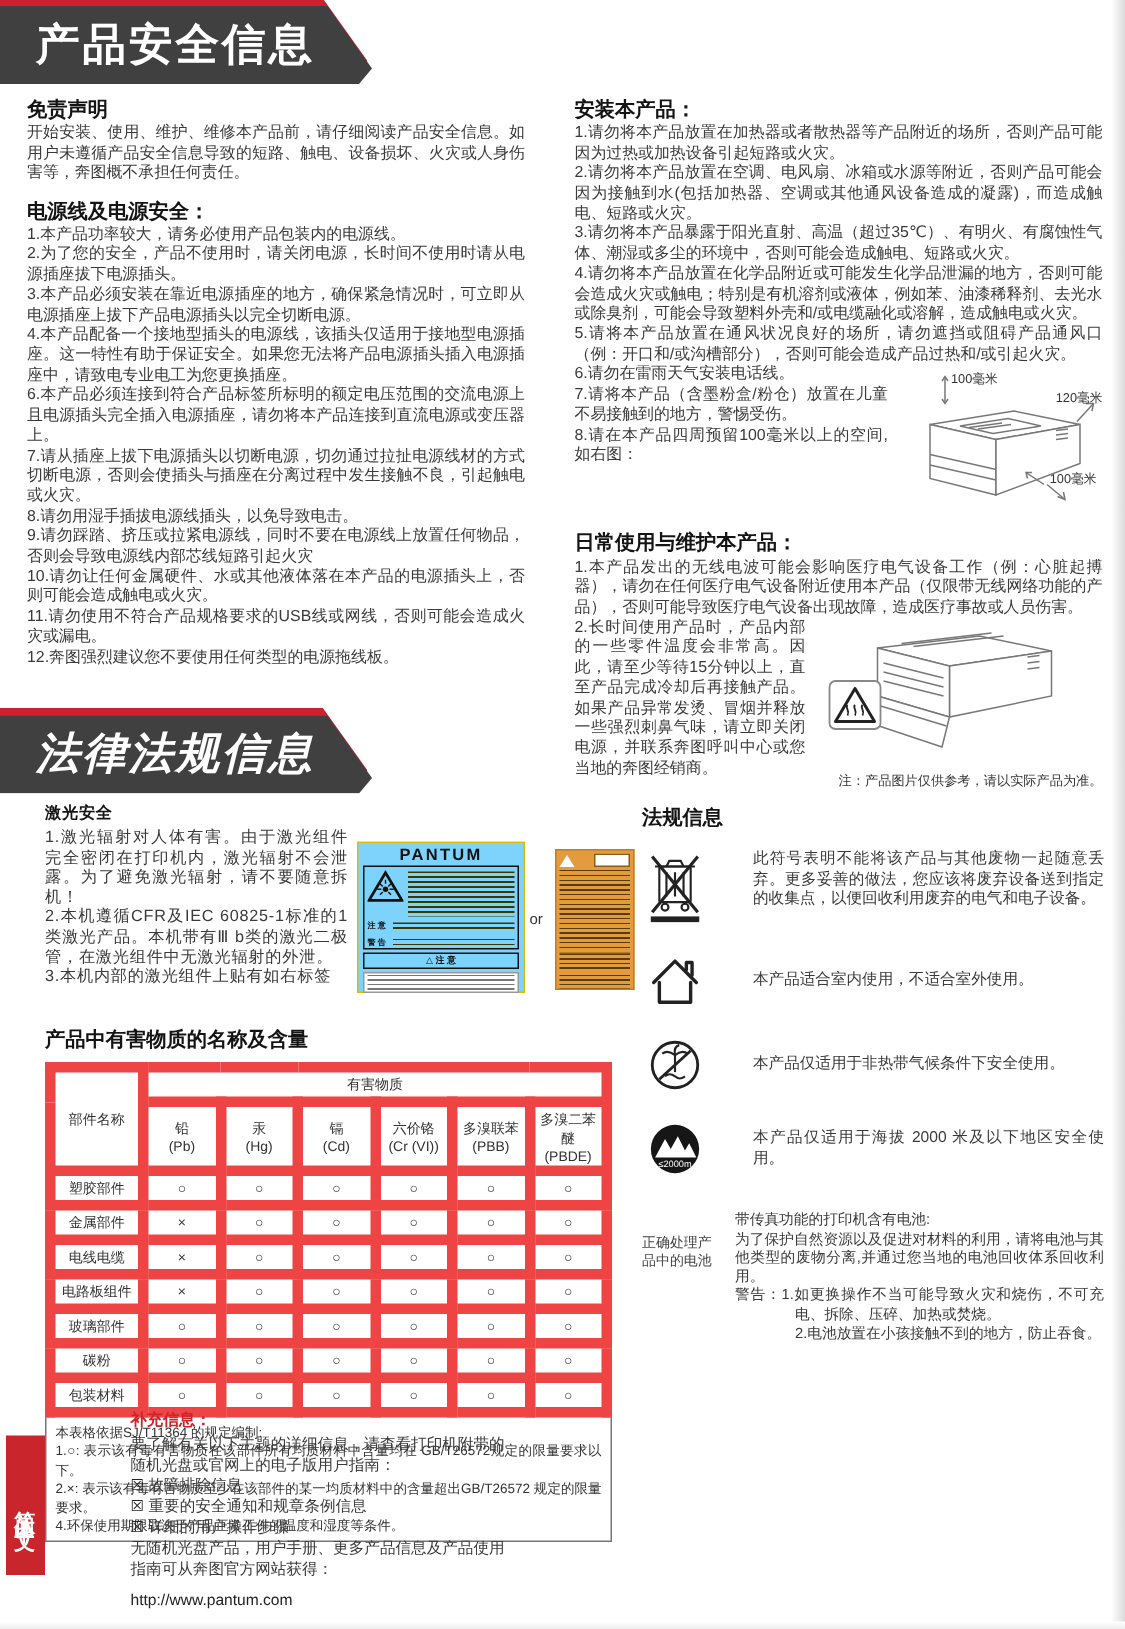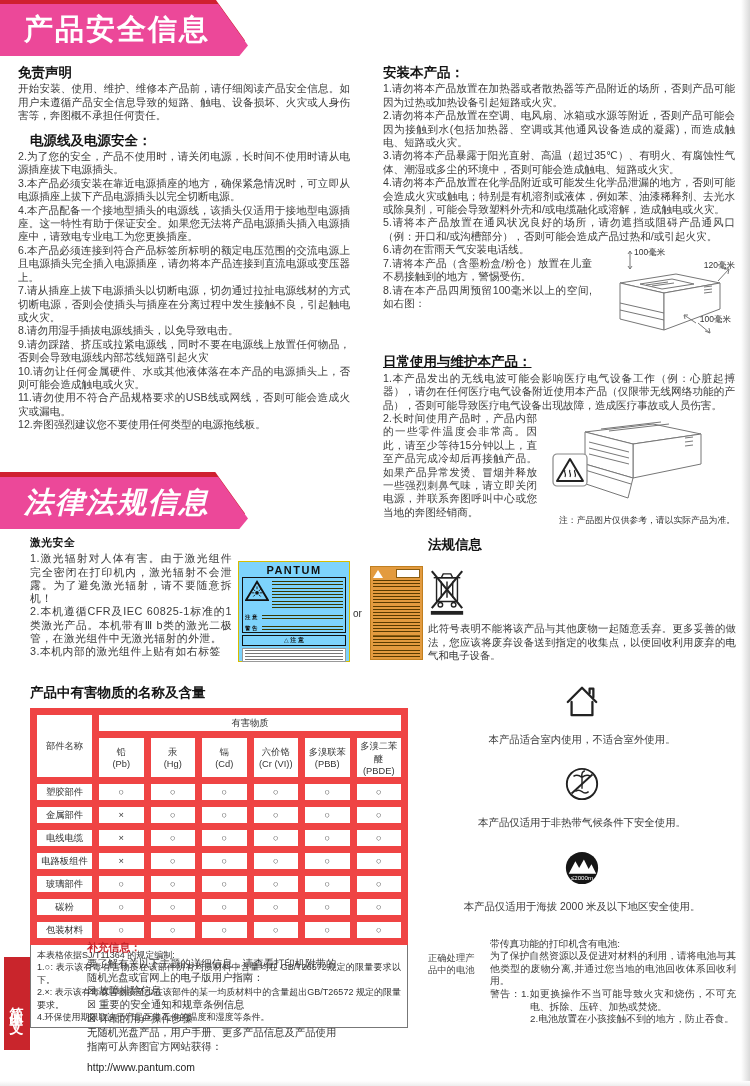--- a/index.html
+++ b/index.html
@@ -5,32 +5,32 @@
   html,body{margin:0;padding:0;background:#fff;}
   .page{position:relative;width:750px;height:1086px;background:#fff;overflow:hidden;
         font-family:"Liberation Sans","DejaVu Sans",sans-serif;color:#3a3a3a;}
   .edge-r{position:absolute;top:0;right:0;width:9px;height:100%;background:linear-gradient(to right,#fff,#dadada);}
   .edge-b{position:absolute;bottom:0;left:0;width:100%;height:5px;background:linear-gradient(#fff,#ededed);}
 
   
   .banner{position:absolute;left:0;width:248px;height:52px;}
   .banner .shape{position:absolute;inset:0;clip-path:polygon(0 0,88% 0,100% 80%,96.5% 100%,0 100%);}
   .banner .red{background:#cf2030;transform:translate(-3px,-5px);}
-  .banner .blk{background:#ec4899;display:flex;align-items:center;padding-left:24px;box-sizing:border-box;
+  .banner .blk{background:#404040;display:flex;align-items:center;padding-left:24px;box-sizing:border-box;
                color:#fff;font-size:29px;font-weight:bold;letter-spacing:2px;white-space:nowrap;}
   .b1{top:4px;} .b2{top:477px;font-style:italic;}
 
   
   .body-txt{font-size:10.6px;line-height:13.4px;text-align:justify;}
   .head{font-size:13.5px;font-weight:bold;color:#141414;margin:0 0 3px 0;}
   p{margin:0;}
-  .gap{margin-top:11px;margin-left:12px;}
+  .gap{margin-top:11px;}
   .sec-left{position:absolute;left:18px;top:66px;width:332px;}
   .sec-right{position:absolute;left:383px;top:66px;width:352px;}
-  .clear{clear:both;text-decoration:underline;}
+  .clear{clear:both;}
 
   
   .fig{float:right;position:relative;margin:0 0 2px 8px;}
   .fig1{width:135px;height:106px;}
   .fig2{width:190px;height:118px;}
   .dim{position:absolute;font-size:8.5px;color:#333;white-space:nowrap;}
   .note{font-size:8.8px;color:#333;text-align:right;margin-top:2px;}
 
   
   .laser{position:absolute;left:30px;top:536px;width:202px;}
@@ -56,21 +56,21 @@
              box-sizing:border-box;padding:3px;box-shadow:0 0 0 1px #c07f20 inset;}
   .lbl-small .trow{display:flex;justify-content:space-between;align-items:center;margin-bottom:2px;}
   .tri-sm{width:0;height:0;border-left:5px solid transparent;border-right:5px solid transparent;border-bottom:8px solid #fff;}
   .box-sm{width:22px;height:7px;background:#fff;border:0.5px solid #8a5c10;}
   .lbl-small .flines{background:repeating-linear-gradient(#5a3c00 0 1px,transparent 1px 3.2px);height:52px;}
   .lbl-small .b1r{height:10px;margin-top:3px;background:repeating-linear-gradient(#5a3c00 0 1px,transparent 1px 3px);border-top:1px solid #8a5c10;padding-top:2px;}
   .lbl-small .b2r{height:9px;margin-top:2px;background:repeating-linear-gradient(#5a3c00 0 1px,transparent 1px 3px);}
 
   
   .regs{position:absolute;left:428px;top:536px;width:308px;}
-  .reg-row{display:flex;gap:6px;align-items:center;margin-top:20px;flex-direction:column;}
+  .reg-row{display:flex;gap:30px;align-items:center;margin-top:20px;}
   .reg-row.first{margin-top:12px;align-items:flex-start;}
   .reg-ic{flex:0 0 44px;display:flex;justify-content:center;}
   .reg-tx{flex:1;font-size:10.4px;line-height:13.6px;text-align:justify;}
   .batt{display:flex;gap:10px;margin-top:24px;}
   .batt-side{flex:0 0 52px;font-size:9.3px;line-height:12px;color:#444;padding-top:14px;}
   .batt-tx{flex:1;font-size:9.8px;line-height:12.6px;text-align:justify;}
   .hang{padding-left:40px;text-indent:-40px;}
   .ind2{margin-left:40px;}
 
   
@@ -107,20 +107,21 @@
       <span>产品安全信息</span>
     </div>
   </div>
 
   <div class="sec-left body-txt">
     <p class="head">免责声明</p>
     <p>开始安装、使用、维护、维修本产品前，请仔细阅读产品安全信息。如用户未遵循产品安全信息导致的短路、触电、设备损坏、火灾或人身伤害等，奔图概不承担任何责任。</p>
     <p class="head gap">电源线及电源安全：</p>
     <div>
 
+    <p class="li">1.本产品功率较大，请务必使用产品包装内的电源线。</p>
         <p class="li">2.为了您的安全，产品不使用时，请关闭电源，长时间不使用时请从电源插座拔下电源插头。</p>
         <p class="li">3.本产品必须安装在靠近电源插座的地方，确保紧急情况时，可立即从电源插座上拔下产品电源插头以完全切断电源。</p>
         <p class="li">4.本产品配备一个接地型插头的电源线，该插头仅适用于接地型电源插座。这一特性有助于保证安全。如果您无法将产品电源插头插入电源插座中，请致电专业电工为您更换插座。</p>
         <p class="li">6.本产品必须连接到符合产品标签所标明的额定电压范围的交流电源上且电源插头完全插入电源插座，请勿将本产品连接到直流电源或变压器上。</p>
         <p class="li">7.请从插座上拔下电源插头以切断电源，切勿通过拉扯电源线材的方式切断电源，否则会使插头与插座在分离过程中发生接触不良，引起触电或火灾。</p>
         <p class="li">8.请勿用湿手插拔电源线插头，以免导致电击。</p>
         <p class="li">9.请勿踩踏、挤压或拉紧电源线，同时不要在电源线上放置任何物品，否则会导致电源线内部芯线短路引起火灾</p>
         <p class="li">10.请勿让任何金属硬件、水或其他液体落在本产品的电源插头上，否则可能会造成触电或火灾。</p>
         <p class="li">11.请勿使用不符合产品规格要求的USB线或网线，否则可能会造成火灾或漏电。</p>
         <p class="li">12.奔图强烈建议您不要使用任何类型的电源拖线板。</p>

